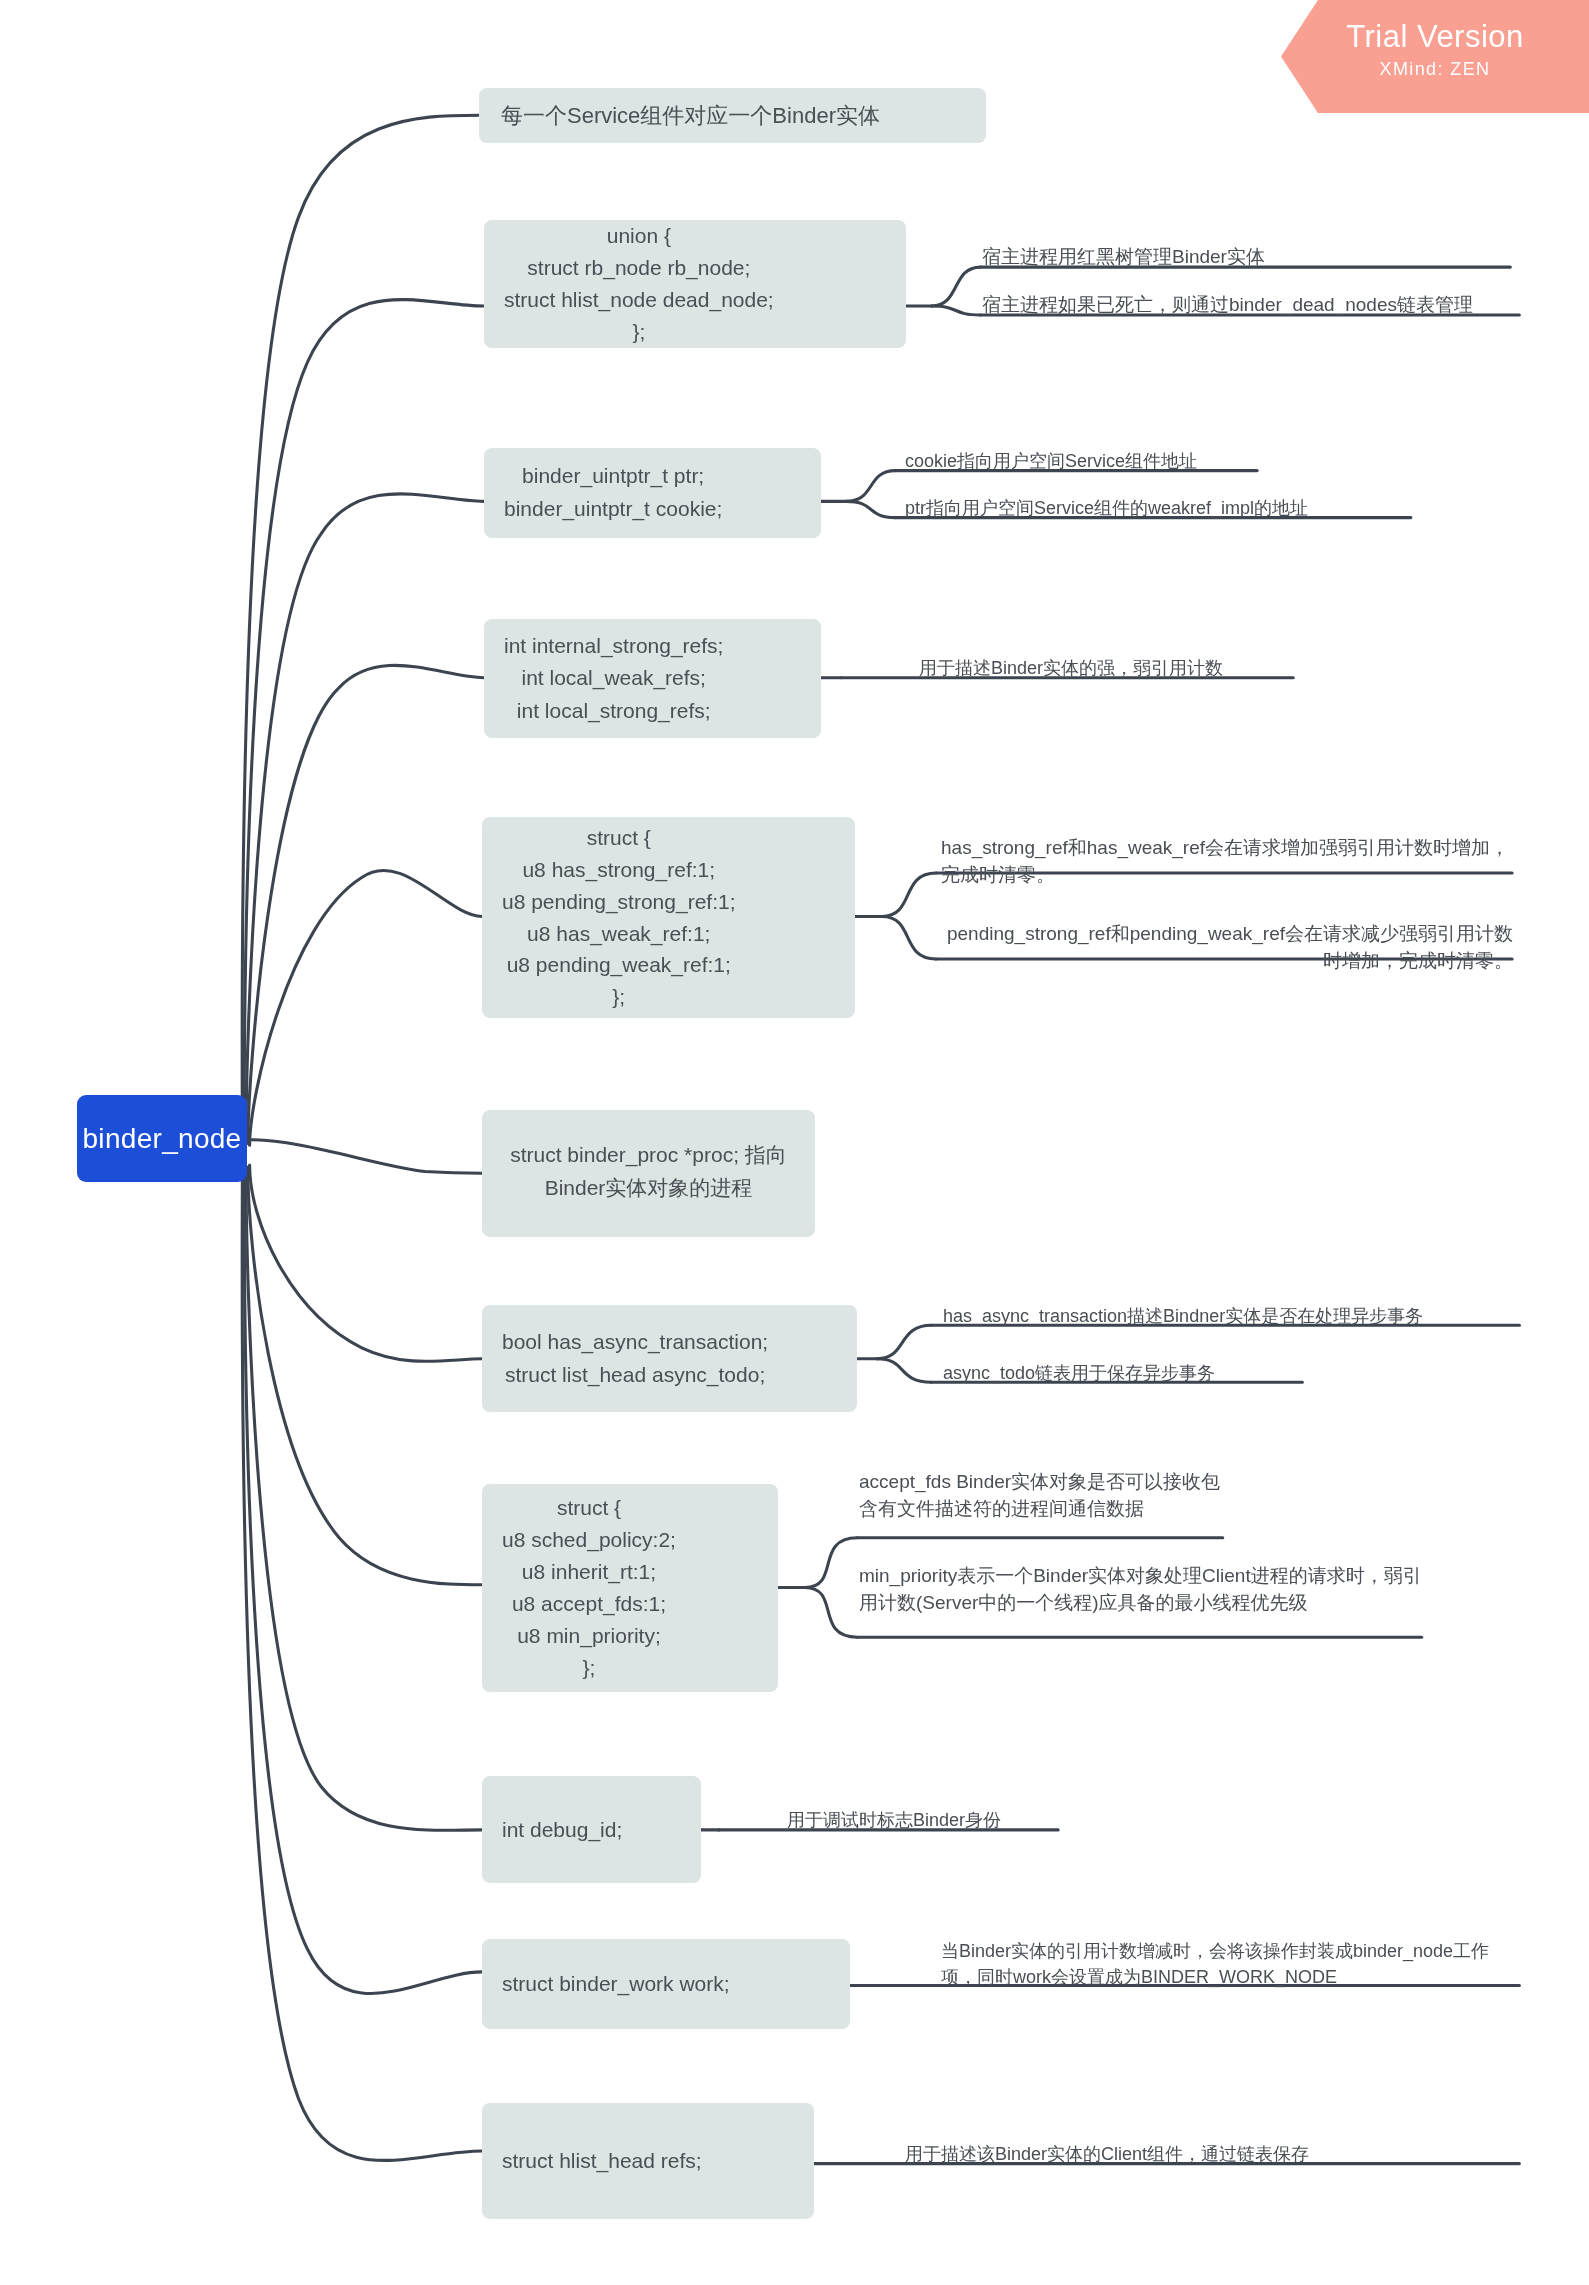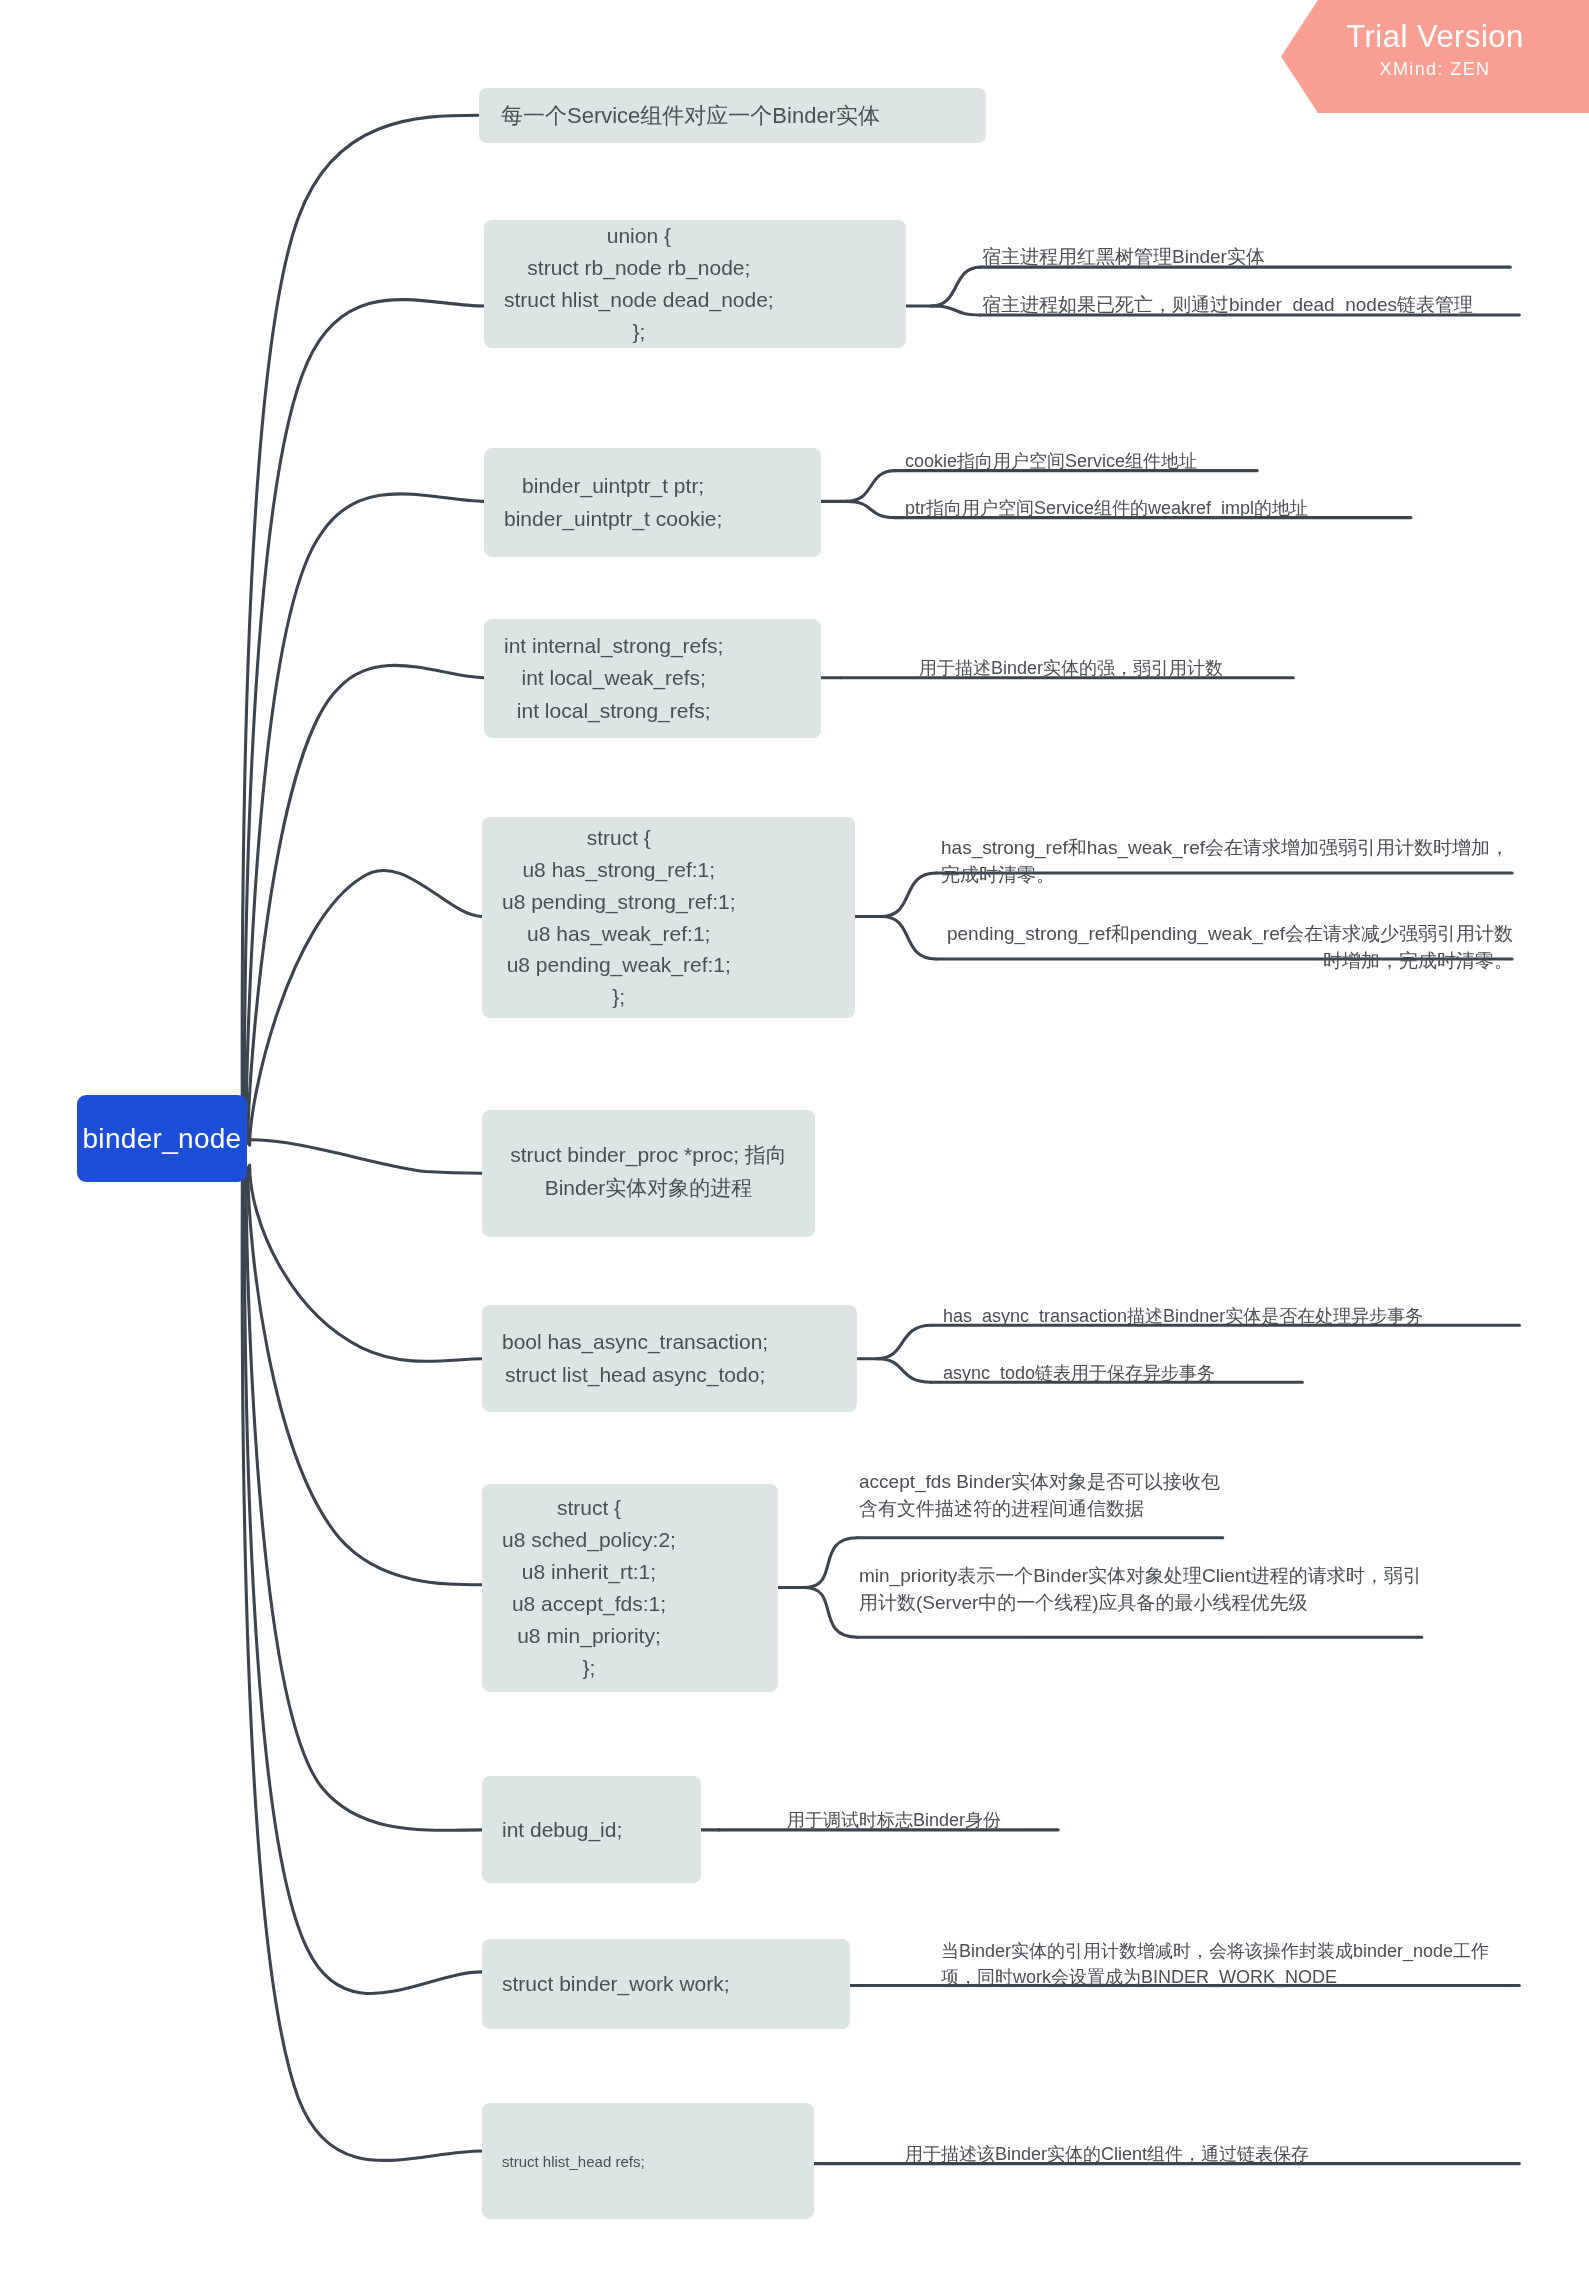--- a/index.html
+++ b/index.html
@@ -164,21 +164,21 @@
   <span class="node-text">每一个Service组件对应一个Binder实体</span>
 </div>
 
 <div class="node" style="left:484px; top:220px; width:422px; height:128px; padding:0 20px; font-size:21px; line-height:1.52;">
   <span class="node-text">union {
   struct rb_node rb_node;
   struct hlist_node dead_node;
  };</span>
 </div>
 
-<div class="node" style="left:484px; top:448px; width:337px; height:109px; padding:18px 20px; font-size:21px; line-height:1.55;">
+<div class="node" style="left:484px; top:448px; width:337px; height:90px; padding:18px 20px; font-size:21px; line-height:1.55;">
   <span class="node-text">binder_uintptr_t ptr;
 binder_uintptr_t cookie;</span>
 </div>
 
 <div class="node" style="left:484px; top:619px; width:337px; height:119px; padding:0 20px; font-size:21px; line-height:1.55;">
   <span class="node-text">int internal_strong_refs;
 int local_weak_refs;
 int local_strong_refs;</span>
 </div>
 
@@ -210,21 +210,21 @@
 </div>
 
 <div class="node" style="left:482px; top:1776px; width:219px; height:107px; padding:0 20px; font-size:21px;">
   <span class="node-text">int debug_id;</span>
 </div>
 
 <div class="node" style="left:482px; top:1939px; width:368px; height:90px; padding:0 20px; font-size:21px;">
   <span class="node-text">struct binder_work work;</span>
 </div>
 
-<div class="node" style="left:482px; top:2103px; width:332px; height:116px; padding:0 20px; font-size:15px;">
+<div class="node" style="left:482px; top:2103px; width:332px; height:116px; padding:0 20px; font-size:21px;">
   <span class="node-text">struct hlist_head refs;</span>
 </div>
 
 <div class="annot" style="left:982px; top:244px; width:543px; font-size:19px;">宿主进程用红黑树管理Binder实体</div>
 <div class="annot" style="left:982px; top:292px; width:543px; font-size:19px;">宿主进程如果已死亡，则通过binder_dead_nodes链表管理</div>
 
 <div class="annot" style="left:905px; top:449px; width:452px; font-size:18px;">cookie指向用户空间Service组件地址</div>
 <div class="annot" style="left:905px; top:496px; width:561px; font-size:18px;">ptr指向用户空间Service组件的weakref_impl的地址</div>
 
 <div class="annot" style="left:919px; top:656px; width:452px; font-size:18px;">用于描述Binder实体的强，弱引用计数</div>

